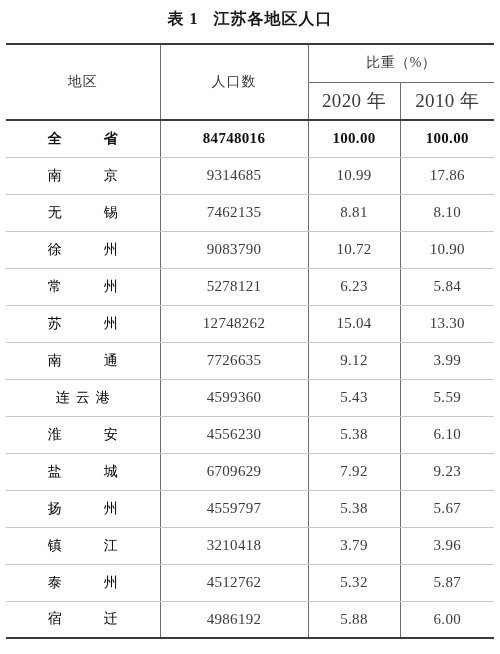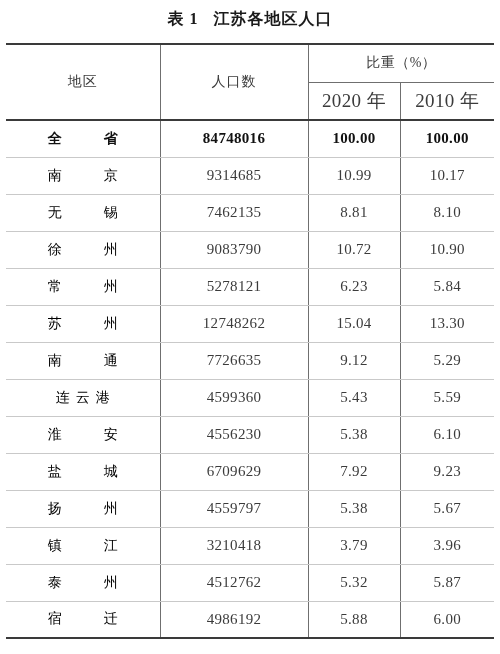--- a/index.html
+++ b/index.html
@@ -158,21 +158,21 @@
           <td class="region thin-rule v-rule">全　省</td>
           <td class="num thin-rule v-rule">84748016</td>
           <td class="pct thin-rule v-rule">100.00</td>
           <td class="pct thin-rule">100.00</td>
         </tr>
 
         <tr>
           <td class="region thin-rule v-rule">南　京</td>
           <td class="num thin-rule v-rule">9314685</td>
           <td class="pct thin-rule v-rule">10.99</td>
-          <td class="pct thin-rule">10.17</td>
+          <td class="pct thin-rule">17.86</td>
         </tr>
 
         <tr>
           <td class="region thin-rule v-rule">无　锡</td>
           <td class="num thin-rule v-rule">7462135</td>
           <td class="pct thin-rule v-rule">8.81</td>
           <td class="pct thin-rule">8.10</td>
         </tr>
 
         <tr>
@@ -193,21 +193,21 @@
           <td class="region thin-rule v-rule">苏　州</td>
           <td class="num thin-rule v-rule">12748262</td>
           <td class="pct thin-rule v-rule">15.04</td>
           <td class="pct thin-rule">13.30</td>
         </tr>
 
         <tr>
           <td class="region thin-rule v-rule">南　通</td>
           <td class="num thin-rule v-rule">7726635</td>
           <td class="pct thin-rule v-rule">9.12</td>
-          <td class="pct thin-rule">5.29</td>
+          <td class="pct thin-rule">3.99</td>
         </tr>
 
         <tr>
           <td class="region wide3 thin-rule v-rule">连云港</td>
           <td class="num thin-rule v-rule">4599360</td>
           <td class="pct thin-rule v-rule">5.43</td>
           <td class="pct thin-rule">5.59</td>
         </tr>
 
         <tr>

